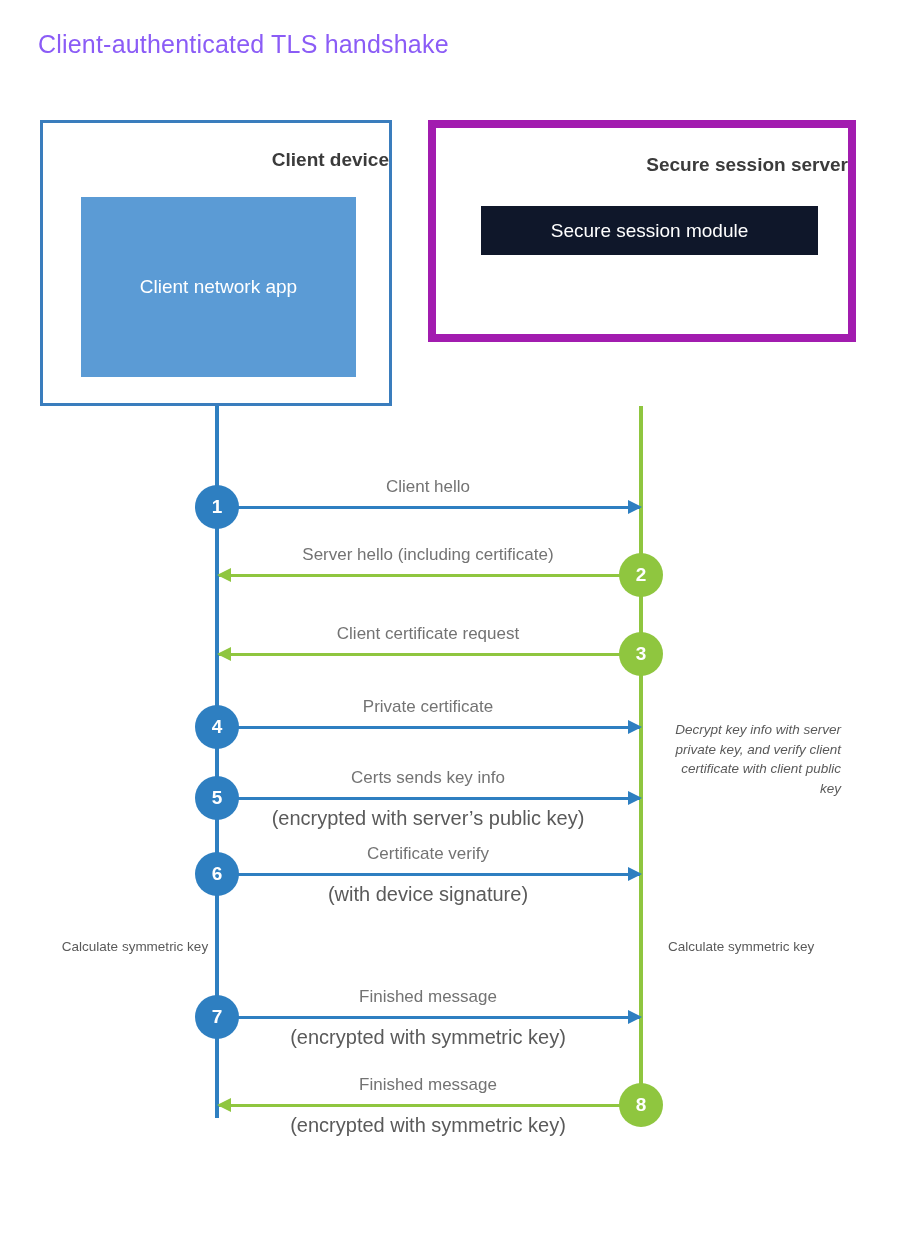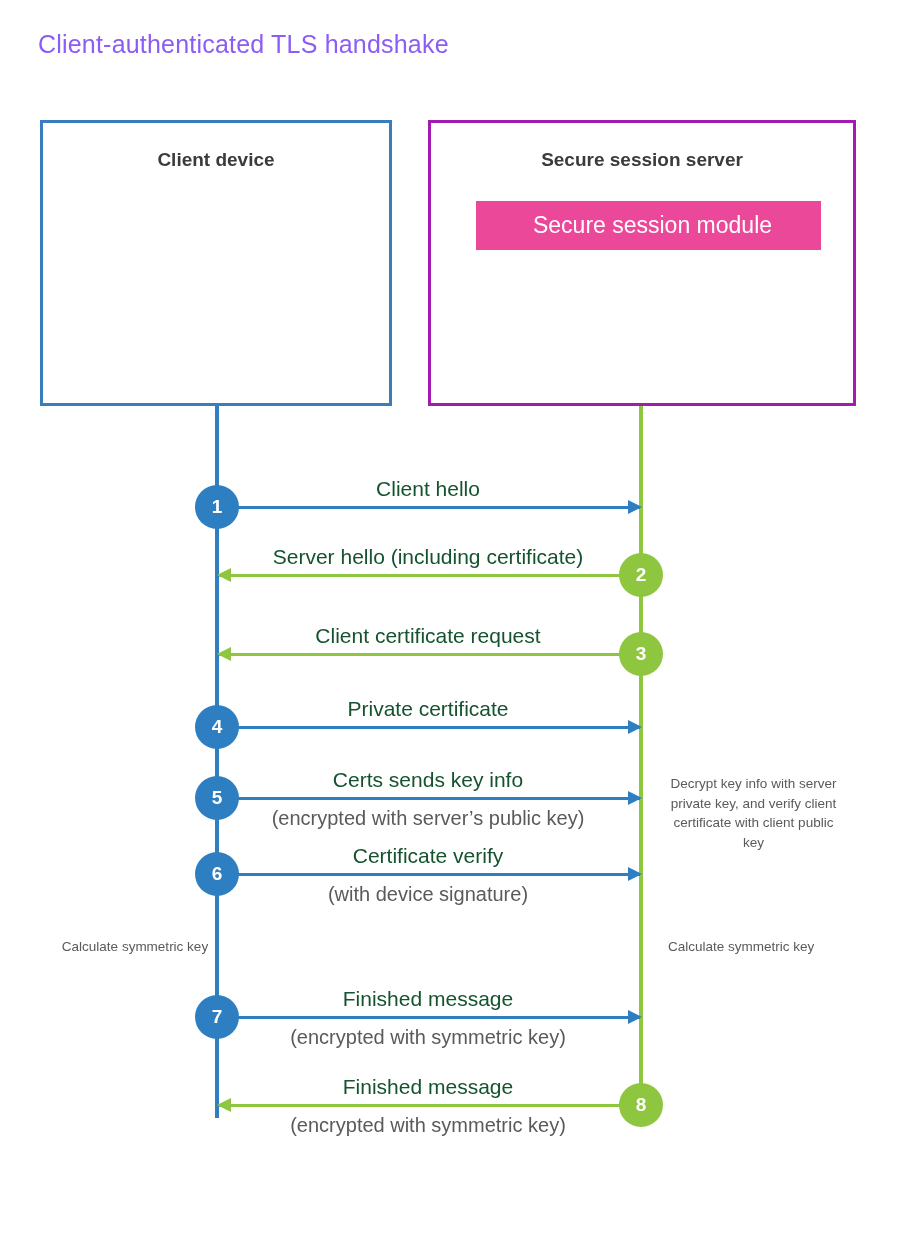--- a/index.html
+++ b/index.html
@@ -37,29 +37,29 @@
     left: 40px;
     top: 120px;
     width: 352px;
     height: 286px;
     border: 3px solid #3a7dbd;
   }
   #server-box {
     left: 428px;
     top: 120px;
     width: 428px;
-    height: 286px;
-    border: 3px solid #a21caf;
+    height: 222px;
+    border: 8px solid #a21caf;
   }
   .participant-title {
     position: absolute;
     left: 0;
     right: 0;
     top: 26px;
-    text-align: center;
+    text-align: right;
     font-size: 19px;
     font-weight: bold;
     color: #3b3b3b;
   }
 
   #client-app-box {
     position: absolute;
     left: 38px;
     top: 74px;
     width: 275px;
@@ -75,27 +75,26 @@
     text-align: center;
     line-height: 1.35;
     max-width: 180px;
   }
 
   .server-bar {
     position: absolute;
     left: 45px;
     width: 337px;
     height: 49px;
-    background: #ec4899;
+    background: #0f172a;
     display: flex;
     align-items: center;
     justify-content: center;
     color: #ffffff;
-    font-size: 23px;
-    padding-left: 8px;
+    font-size: 19px;
   }
   #server-bar-0 { top: 78px; }
   #server-bar-1 { top: 141px; }
   #server-bar-2 { top: 202px; }
 
   
   .lifeline {
     position: absolute;
     width: 4px;
   }
@@ -173,22 +172,22 @@
   .step-badge.server-side {
     left: 619px;
     background: #8fc63f;
   }
 
   .msg-label {
     position: absolute;
     left: 228px;
     width: 400px;
     text-align: center;
-    font-size: 21px;
-    color: #14532d;
+    font-size: 17px;
+    color: #737373;
     top: -30px;
     white-space: nowrap;
   }
   .msg-sublabel {
     position: absolute;
     left: 228px;
     width: 400px;
     text-align: center;
     font-size: 20px;
     color: #5a5a5a;
@@ -198,23 +197,24 @@
 
   
   .side-note {
     position: absolute;
     font-size: 13.5px;
     line-height: 1.45;
     color: #5a5a5a;
   }
   #note-decrypt {
     left: 666px;
-    top: 774px;
+    top: 720px;
     width: 175px;
-    text-align: center;
+    text-align: right;
+    font-style: italic;
   }
   #note-client-symkey {
     left: 60px;
     top: 937px;
     width: 150px;
     text-align: center;
   }
   #note-server-symkey {
     left: 668px;
     top: 937px;
@@ -222,20 +222,23 @@
     text-align: left;
   }
 </style>
 </head>
 <body>
 
 <div id="diagram-title">Client-authenticated TLS handshake</div>
 
 <div id="client-device-box" class="participant-box">
   <div class="participant-title">Client device</div>
+  <div id="client-app-box">
+    <div id="client-app-label">Client network app</div>
+  </div>
 </div>
 
 <div id="server-box" class="participant-box">
   <div class="participant-title">Secure session server</div>
   <div id="server-bar-0" class="server-bar">Secure session module</div>
 </div>
 
 <div id="client-lifeline" class="lifeline"></div>
 <div id="server-lifeline" class="lifeline"></div>
 

